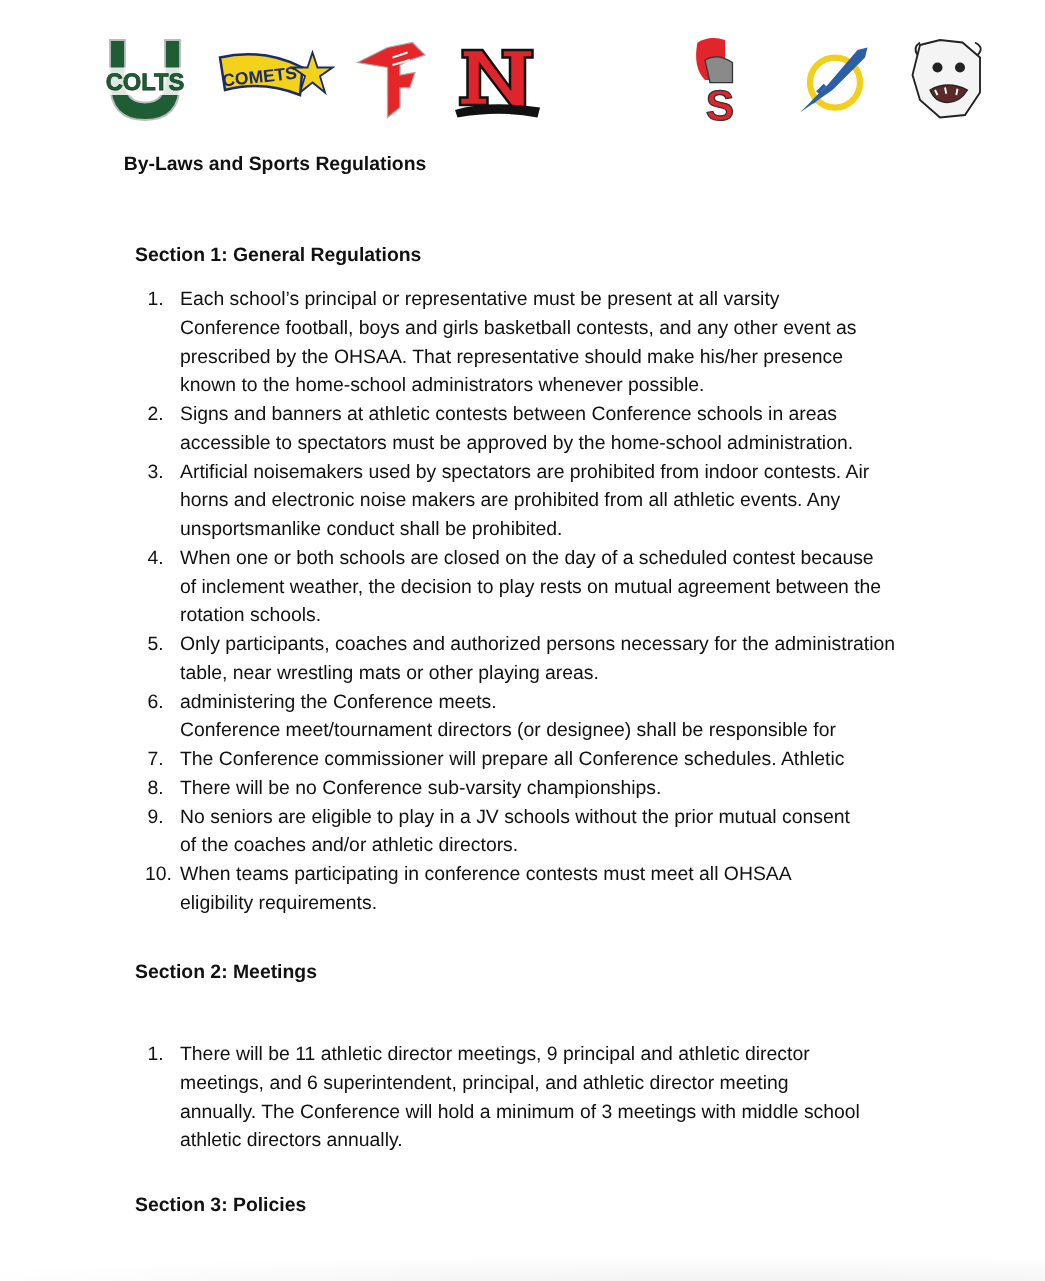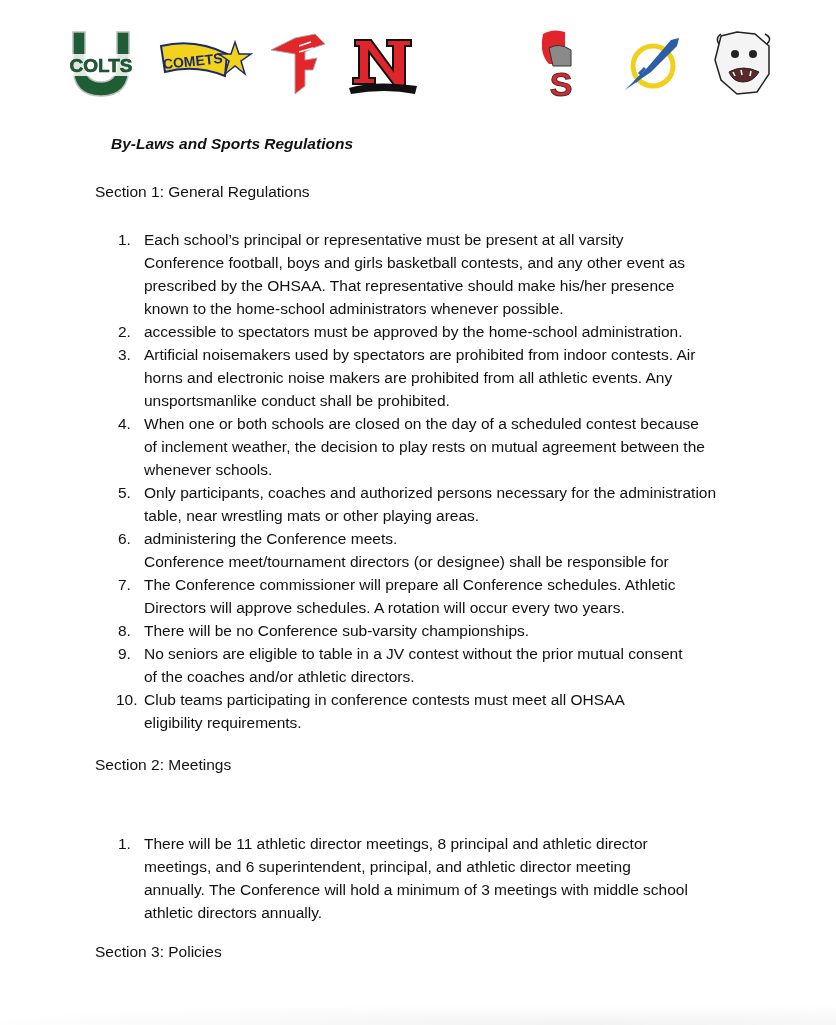--- a/index.html
+++ b/index.html
@@ -1,23 +1,23 @@
 <!DOCTYPE html>
 <html><head>
 <meta charset="utf-8">
 <style>
   html, body { margin: 0; padding: 0; }
   body {
     width: 836px; height: 1025px; background: #ffffff; position: relative; overflow: hidden;
     font-family: "Liberation Sans", sans-serif; color: #111; 
   }
-  .logos { position: absolute; top: 24px; left: 59px; width: 730px; height: 80px; }
+  .logos { position: absolute; top: 24px; left: 74px; width: 730px; height: 80px; }
   .logo { position: absolute; top: 0; width: 84px; height: 80px; }
-  .doc-title { position: absolute; left: 95px; top: 119px; font-size: 15.5px; font-weight: bold; font-style: italic; margin: 16px; }
-  .section-title { position: absolute; left: 95px; font-size: 15.5px; font-weight: normal; margin: 0; }
+  .doc-title { position: absolute; left: 95px; top: 119px; font-size: 15.5px; font-weight: bold; margin: 4px; }
+  .section-title { position: absolute; left: 95px; font-size: 15.5px; font-weight: bold; margin: 13px; }
   ol.items { position: absolute; left: 144px; margin: 0; padding: 0; list-style: none; width: 640px; }
   ol.items li { position: relative; font-size: 15.5px; line-height: 23px; }
   ol.items li .num { position: absolute; left: -26px; top: 0; }
   ol.items li .num.two { left: -28px; }
   .bottom-shade {
     position: absolute; left: 0; right: 0; bottom: 0; height: 30px;
     background: radial-gradient(ellipse 110% 100% at 70% 100%, rgba(0,0,0,0.05), rgba(0,0,0,0) 70%);
   }
 </style>
 </head>
@@ -90,70 +90,70 @@
 <ol class="items" style="top:228px">
   <li>
       <span class="num">1.</span>
     <div>Each school’s principal or representative must be present at all varsity</div>
     <div>Conference football, boys and girls basketball contests, and any other event as</div>
     <div>prescribed by the OHSAA. That representative should make his/her presence</div>
     <div>known to the home-school administrators whenever possible.</div>
   </li>
   <li>
       <span class="num">2.</span>
+    <div>Signs and banners at athletic contests between Conference schools in areas</div>
     <div>accessible to spectators must be  approved by the home-school administration.</div>
   </li>
   <li>
       <span class="num">3.</span>
     <div>Artificial noisemakers used by spectators are prohibited from indoor contests. Air</div>
     <div>horns and electronic noise makers are prohibited from all athletic events. Any</div>
     <div>unsportsmanlike conduct shall be prohibited.</div>
   </li>
   <li>
       <span class="num">4.</span>
     <div>When one or both schools are closed on the day of a scheduled contest because</div>
     <div>of inclement weather, the decision to play rests on mutual agreement between the</div>
-    <div>whenever schools.</div>
+    <div>rotation schools.</div>
   </li>
   <li>
       <span class="num">5.</span>
     <div>Only participants, coaches and authorized persons necessary for the administration</div>
     <div>table, near wrestling mats or other playing areas.</div>
   </li>
   <li>
       <span class="num">6.</span>
     <div>administering the Conference meets.</div>
     <div>Conference meet/tournament directors (or designee) shall be responsible for</div>
   </li>
   <li>
       <span class="num">7.</span>
     <div>The Conference commissioner will prepare all Conference schedules. Athletic</div>
-    <div>Directors will approve schedules.  A rotation will occur every two years.</div>
   </li>
   <li>
       <span class="num">8.</span>
     <div>There will be no Conference sub-varsity championships.</div>
   </li>
   <li>
       <span class="num">9.</span>
-    <div>No seniors are eligible to table in a JV contest without the prior mutual consent</div>
+    <div>No seniors are eligible to play in a JV schools without the prior mutual consent</div>
     <div>of the coaches and/or athletic directors.</div>
   </li>
   <li>
       <span class="num two">10.</span>
-    <div>Club teams participating in conference contests must meet all OHSAA</div>
+    <div>When teams participating in conference contests must meet all OHSAA</div>
     <div>eligibility requirements.</div>
   </li>
 </ol>
 
 <h2 class="section-title" style="top:756px">Section 2: Meetings</h2>
 <ol class="items" style="top:832px">
   <li>
       <span class="num">1.</span>
-    <div>There will be 11 athletic director meetings, 8 principal and athletic director</div>
+    <div>There will be 11 athletic director meetings, 9 principal and athletic director</div>
     <div>meetings, and 6 superintendent, principal, and athletic director meeting</div>
     <div>annually. The Conference will hold a minimum of 3 meetings with middle school</div>
     <div>athletic directors annually.</div>
   </li>
 </ol>
 
 <h2 class="section-title" style="top:943px">Section 3: Policies</h2>
 
 <div class="bottom-shade"></div>
 

